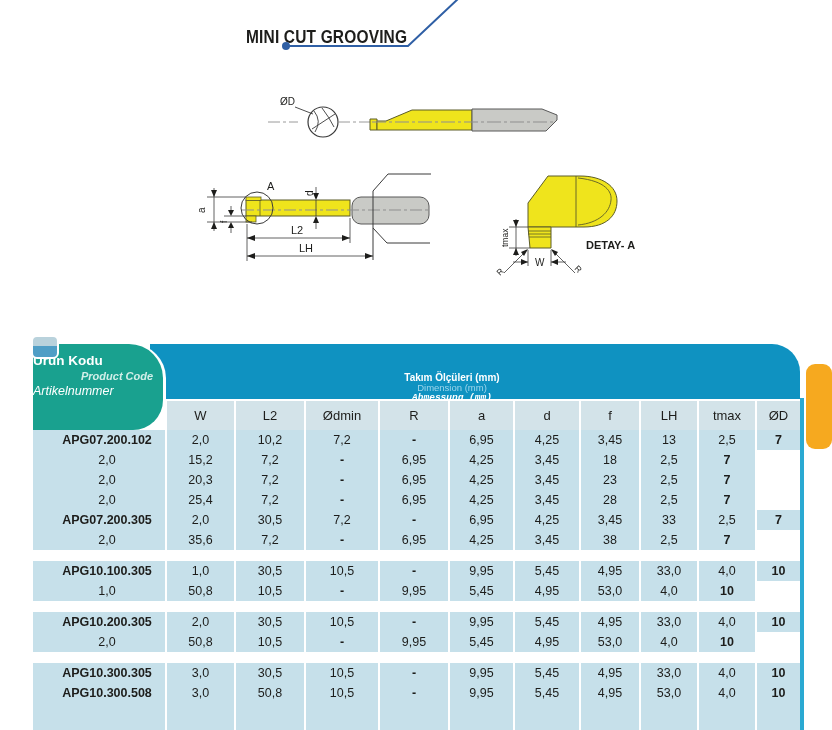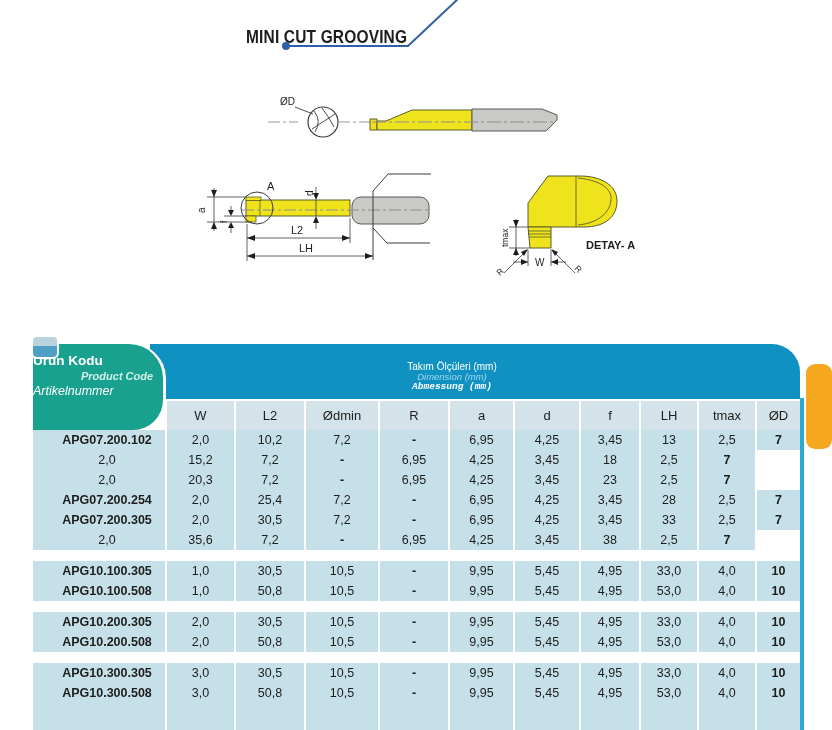--- a/index.html
+++ b/index.html
@@ -34,22 +34,22 @@
   .green-cell .l1{font-size:13.5px;font-weight:bold;line-height:16px;}
   .green-cell .l2{font-size:11px;font-weight:bold;font-style:italic;color:#d2efe9;line-height:15px;margin-left:48px;}
   .green-cell .l3{font-size:12.5px;font-style:italic;line-height:15px;}
   .blue-band{
     position:absolute;left:150px;top:344px;width:650px;height:55px;z-index:1;
     background:#0f92c1;border-radius:0 28px 0 0;
   }
   .band-text{
     position:absolute;left:16px;top:17px;width:572px;text-align:center;color:#fff;
   }
-  .band-text .b1{font-size:10px;font-weight:normal;line-height:11px;}
-  .band-text .b2{font-size:9.5px;font-style:italic;color:#9fd6ec;line-height:10px;}
+  .band-text .b1{font-size:10px;font-weight:bold;line-height:11px;margin-top:11px;}
+  .band-text .b2{font-size:9.5px;color:#9fd6ec;line-height:10px;}
   .band-text .b3{font-size:9.5px;font-style:italic;font-weight:bold;line-height:10px;font-family:Liberation Mono, monospace;}
   .tbl{position:absolute;left:33px;top:401px;width:767px;z-index:2;}
   .trow{display:grid;grid-template-columns:132px 69px 70px 74px 70px 65px 66px 60px 58px 58px 45px;}
   .strip .cell{background:#d3e3e9;height:29px;line-height:29px;font-size:13px;}
   .strip .cell.blank{background:transparent;border-left:none;}
   .cell{
     box-sizing:border-box;text-align:center;border-left:2px solid #ffffff;
     background:#c6e0ea;overflow:hidden;
   }
   .cell:first-child{border-left:none;padding-left:16px;}
@@ -237,21 +237,20 @@
         <div class="cell">7,2</div>
         <div class="cell dash">-</div>
         <div class="cell">6,95</div>
         <div class="cell">4,25</div>
         <div class="cell">3,45</div>
         <div class="cell">23</div>
         <div class="cell">2,5</div>
         <div class="cell od">7</div>
       </div>
       <div class="trow data">
-        <div class="cell code">APG07.200.254</div>
         <div class="cell">2,0</div>
         <div class="cell">25,4</div>
         <div class="cell">7,2</div>
         <div class="cell dash">-</div>
         <div class="cell">6,95</div>
         <div class="cell">4,25</div>
         <div class="cell">3,45</div>
         <div class="cell">28</div>
         <div class="cell">2,5</div>
         <div class="cell od">7</div>
@@ -288,21 +287,20 @@
         <div class="cell">10,5</div>
         <div class="cell dash">-</div>
         <div class="cell">9,95</div>
         <div class="cell">5,45</div>
         <div class="cell">4,95</div>
         <div class="cell">33,0</div>
         <div class="cell">4,0</div>
         <div class="cell od">10</div>
       </div>
       <div class="trow data">
-        <div class="cell code">APG10.100.508</div>
         <div class="cell">1,0</div>
         <div class="cell">50,8</div>
         <div class="cell">10,5</div>
         <div class="cell dash">-</div>
         <div class="cell">9,95</div>
         <div class="cell">5,45</div>
         <div class="cell">4,95</div>
         <div class="cell">53,0</div>
         <div class="cell">4,0</div>
         <div class="cell od">10</div>
@@ -314,21 +312,20 @@
         <div class="cell">10,5</div>
         <div class="cell dash">-</div>
         <div class="cell">9,95</div>
         <div class="cell">5,45</div>
         <div class="cell">4,95</div>
         <div class="cell">33,0</div>
         <div class="cell">4,0</div>
         <div class="cell od">10</div>
       </div>
       <div class="trow data">
-        <div class="cell code">APG10.200.508</div>
         <div class="cell">2,0</div>
         <div class="cell">50,8</div>
         <div class="cell">10,5</div>
         <div class="cell dash">-</div>
         <div class="cell">9,95</div>
         <div class="cell">5,45</div>
         <div class="cell">4,95</div>
         <div class="cell">53,0</div>
         <div class="cell">4,0</div>
         <div class="cell od">10</div>

